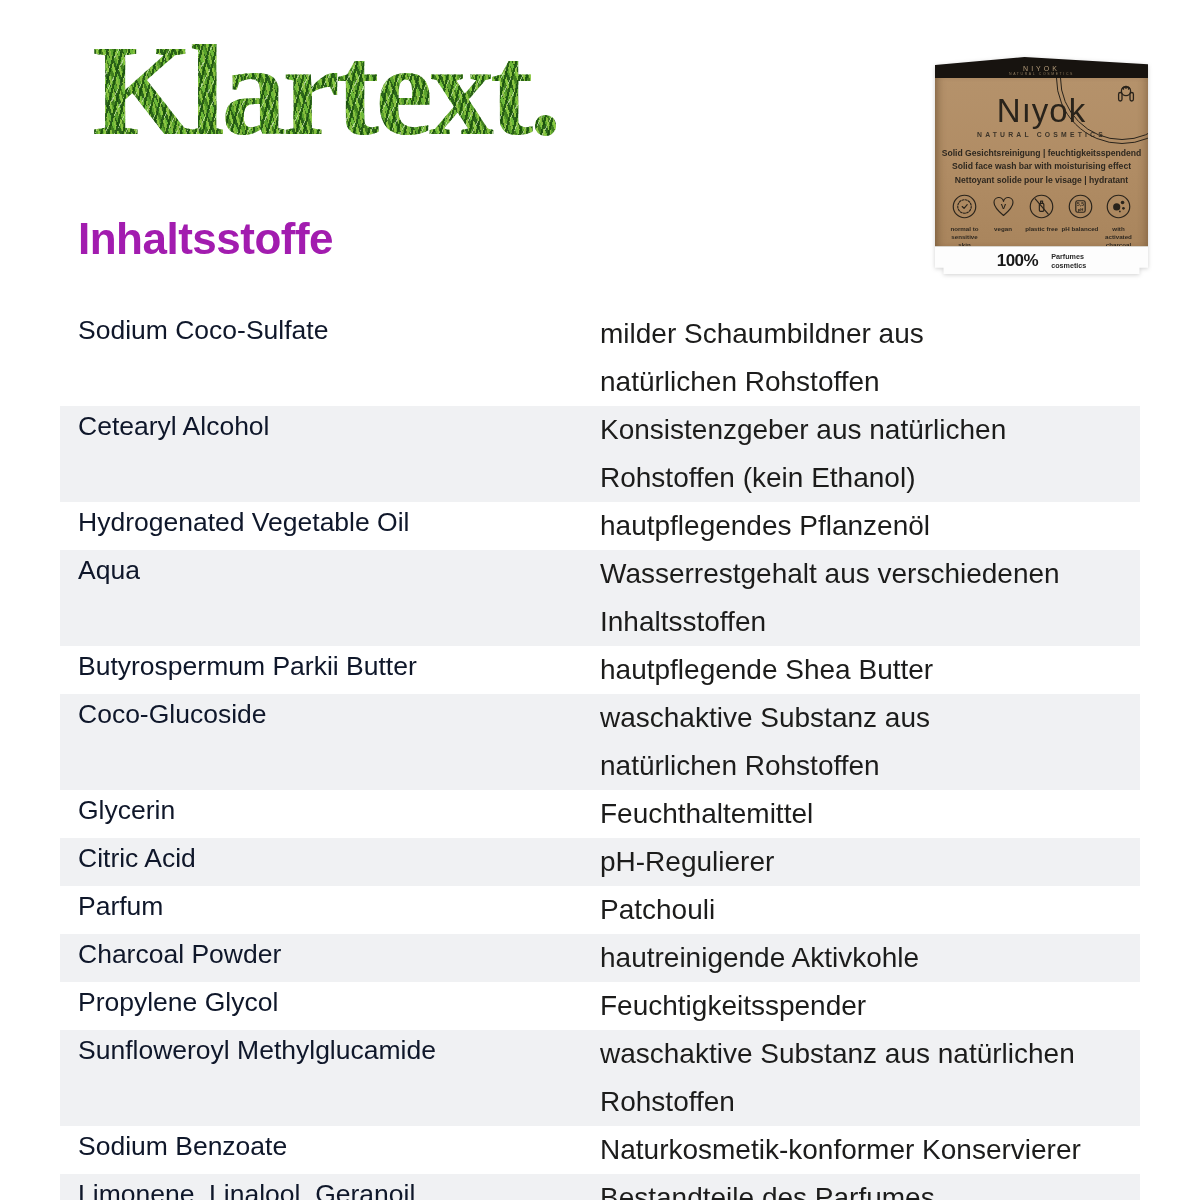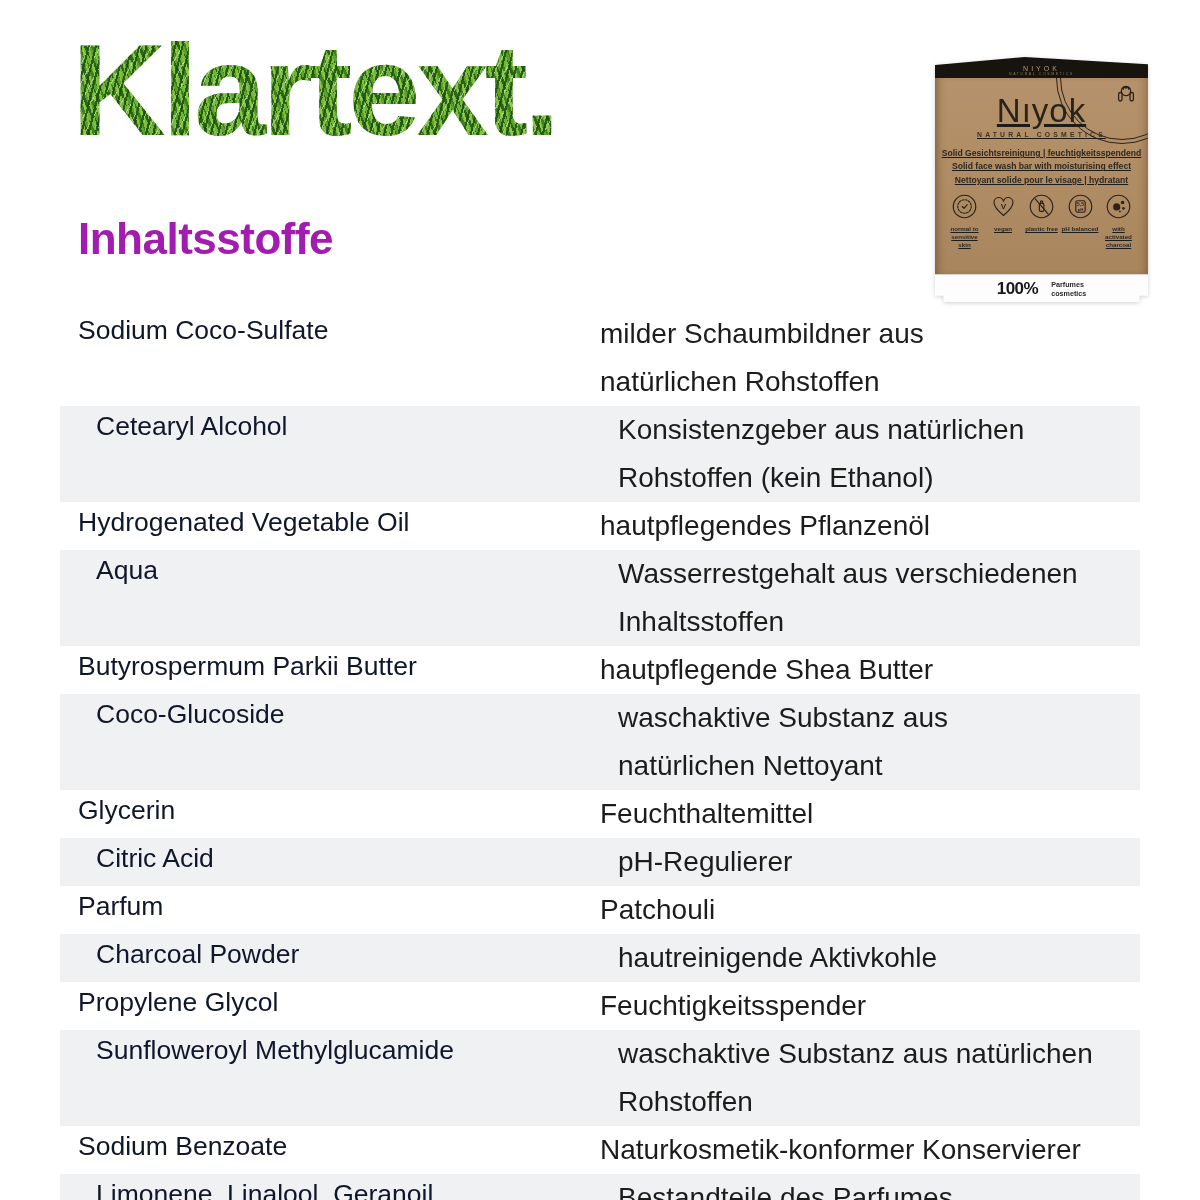--- a/index.html
+++ b/index.html
@@ -5,62 +5,61 @@
   html,body{margin:0;padding:0;}
   body{
     width:1200px;height:1200px;background:#ffffff;
     font-family:"Liberation Sans", sans-serif;
     color:#1c1c1b; overflow:hidden; position:relative;
   }
   .page{position:absolute;inset:0;background:#fff;}
 
   
   .logo{
-    position:absolute;left:72px;top:22px;
+    position:absolute;left:92px;top:22px;
     font-size:130px;font-weight:900;letter-spacing:-4px;line-height:1.05;
     background-color:#4c8a22;
     background-image:
       repeating-linear-gradient(104deg, rgba(23,77,14,.85) 0 2px, rgba(23,77,14,0) 2px 7px),
       repeating-linear-gradient(76deg, rgba(150,205,70,.8) 0 2px, rgba(150,205,70,0) 2px 6px),
       repeating-linear-gradient(118deg, rgba(238,246,215,.55) 0 1px, rgba(238,246,215,0) 1px 9px),
       repeating-linear-gradient(64deg, #2c651a 0 3px, #5aa22c 3px 6px, #417e1f 6px 9px, #6cb838 9px 12px);
-    -webkit-background-clip:text;background-clip:text;color:transparent;
+    -webkit-background-clip:text;background-clip:text;color:transparent;font-family:Liberation Serif, serif;
   }
 
   
   .heading{
     position:absolute;left:78px;top:214px;
     font-size:44px;font-weight:800;color:#a21caf;letter-spacing:-0.5px;
   }
 
   
   .itable{position:absolute;left:60px;top:310px;width:1080px;}
   .trow{display:grid;grid-template-columns:540px 1fr;}
-  .trow.shaded{background:#f0f1f3;padding-left:18px;}
+  .trow.shaded{background:#f0f1f3;}
   .tname{
     padding-left:18px;font-size:26.5px;line-height:40px;color:#0f172a;
     white-space:pre-line;
   }
   .tdesc{font-size:28px;line-height:48px;color:#1c1c1b;white-space:pre-line;}
 
   
   .pbox{position:absolute;left:935px;top:57px;width:213px;filter:drop-shadow(0 1px 2px rgba(0,0,0,.18));}
   .pbox-lid{
     height:20px;background:#17130f;
     clip-path:polygon(0 38%, 42% 0, 100% 34%, 100% 100%, 0 100%);
     display:flex;flex-direction:column;align-items:center;justify-content:flex-end;
     padding-bottom:1px;
   }
   .lid-brand{font-size:7px;letter-spacing:3px;color:#b29a78;line-height:1;}
   .lid-sub{font-size:3.5px;letter-spacing:1.6px;color:#8d7a5e;line-height:1.4;}
   .pbox-front{
-    position:relative;height:196px;overflow:hidden;
+    position:relative;height:168px;overflow:hidden;
     background:linear-gradient(180deg,#b5926b 0%,#b08c64 55%,#a9855d 100%);
     box-shadow:inset 8px 0 10px -7px rgba(60,38,15,.55), inset -8px 0 10px -7px rgba(60,38,15,.4);
-    text-decoration:underline;
   }
   .arc{
     position:absolute;top:-66px;right:-40px;width:130px;height:130px;
     border:1.6px solid #29231b;border-radius:50%;
   }
   .arc2{
     position:absolute;top:-62px;right:-36px;width:122px;height:122px;
     border:1px solid #29231b;border-radius:50%;
   }
   .facewash{position:absolute;top:5px;right:10px;}
@@ -204,21 +203,21 @@
         <div class="tdesc">Wasserrestgehalt aus verschiedenen
 Inhaltsstoffen</div>
       </div>
       <div class="trow">
         <div class="tname">Butyrospermum Parkii Butter</div>
         <div class="tdesc">hautpflegende Shea Butter</div>
       </div>
       <div class="trow shaded">
         <div class="tname">Coco-Glucoside</div>
         <div class="tdesc">waschaktive Substanz aus
-natürlichen Nettoyant</div>
+natürlichen Rohstoffen</div>
       </div>
       <div class="trow">
         <div class="tname">Glycerin</div>
         <div class="tdesc">Feuchthaltemittel</div>
       </div>
       <div class="trow shaded">
         <div class="tname">Citric Acid</div>
         <div class="tdesc">pH-Regulierer</div>
       </div>
       <div class="trow">

